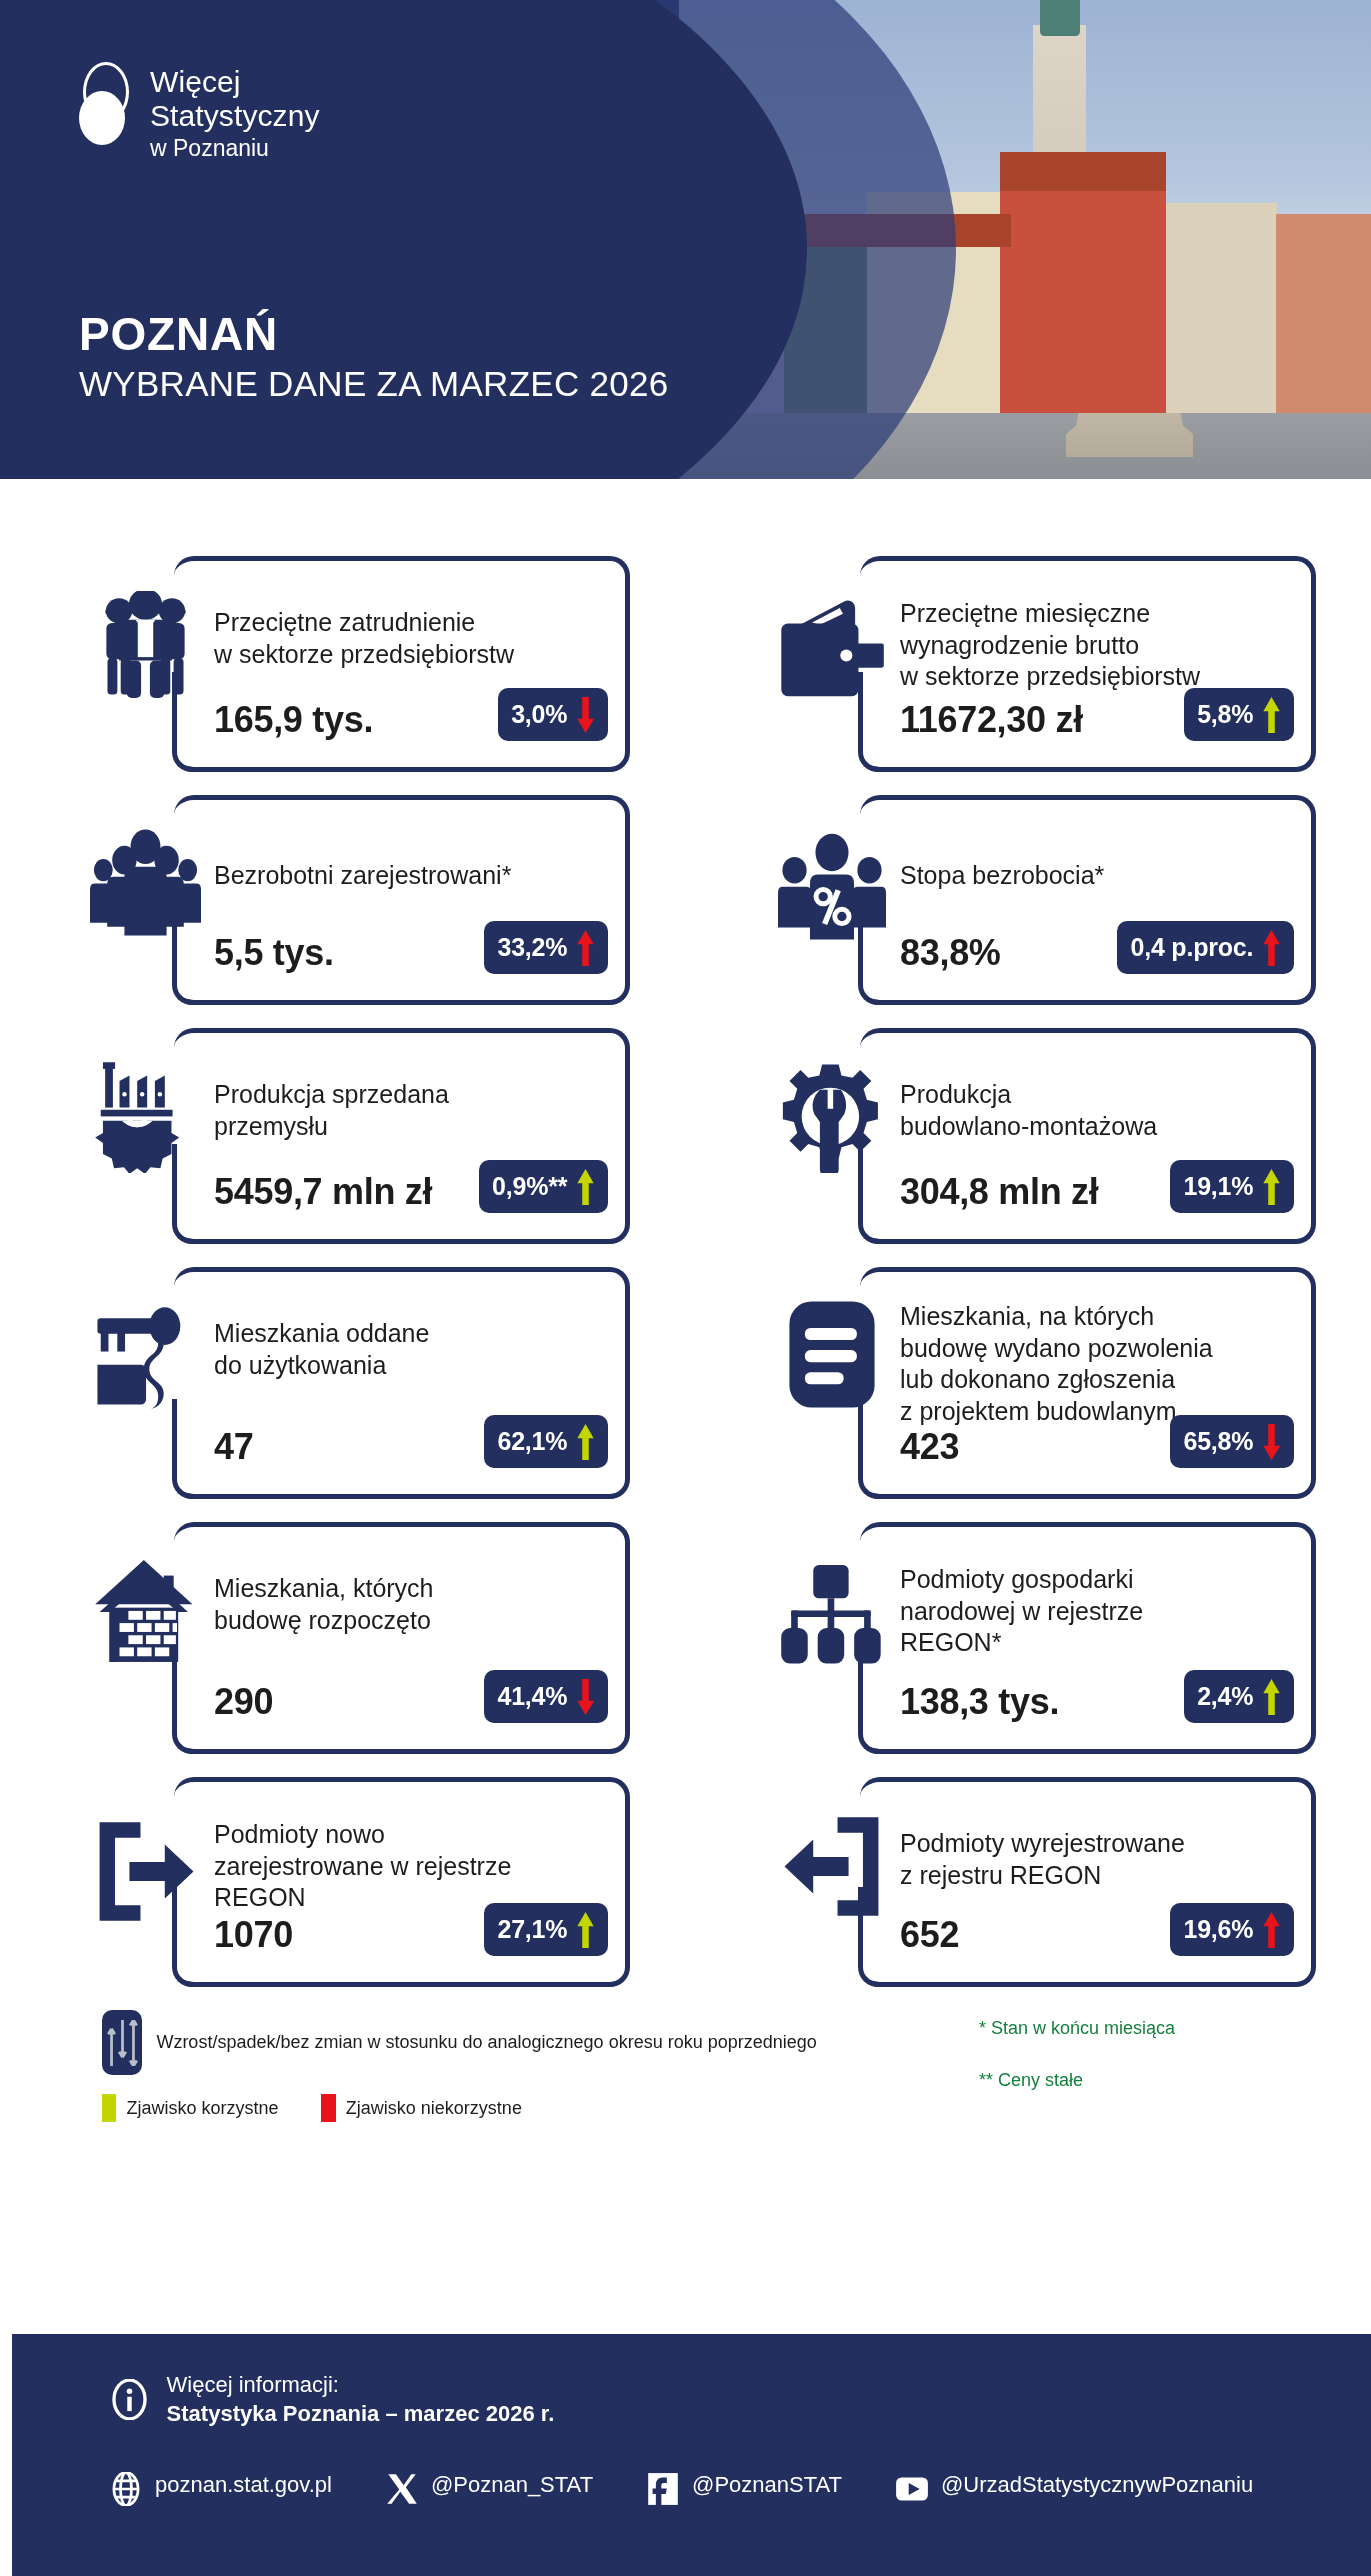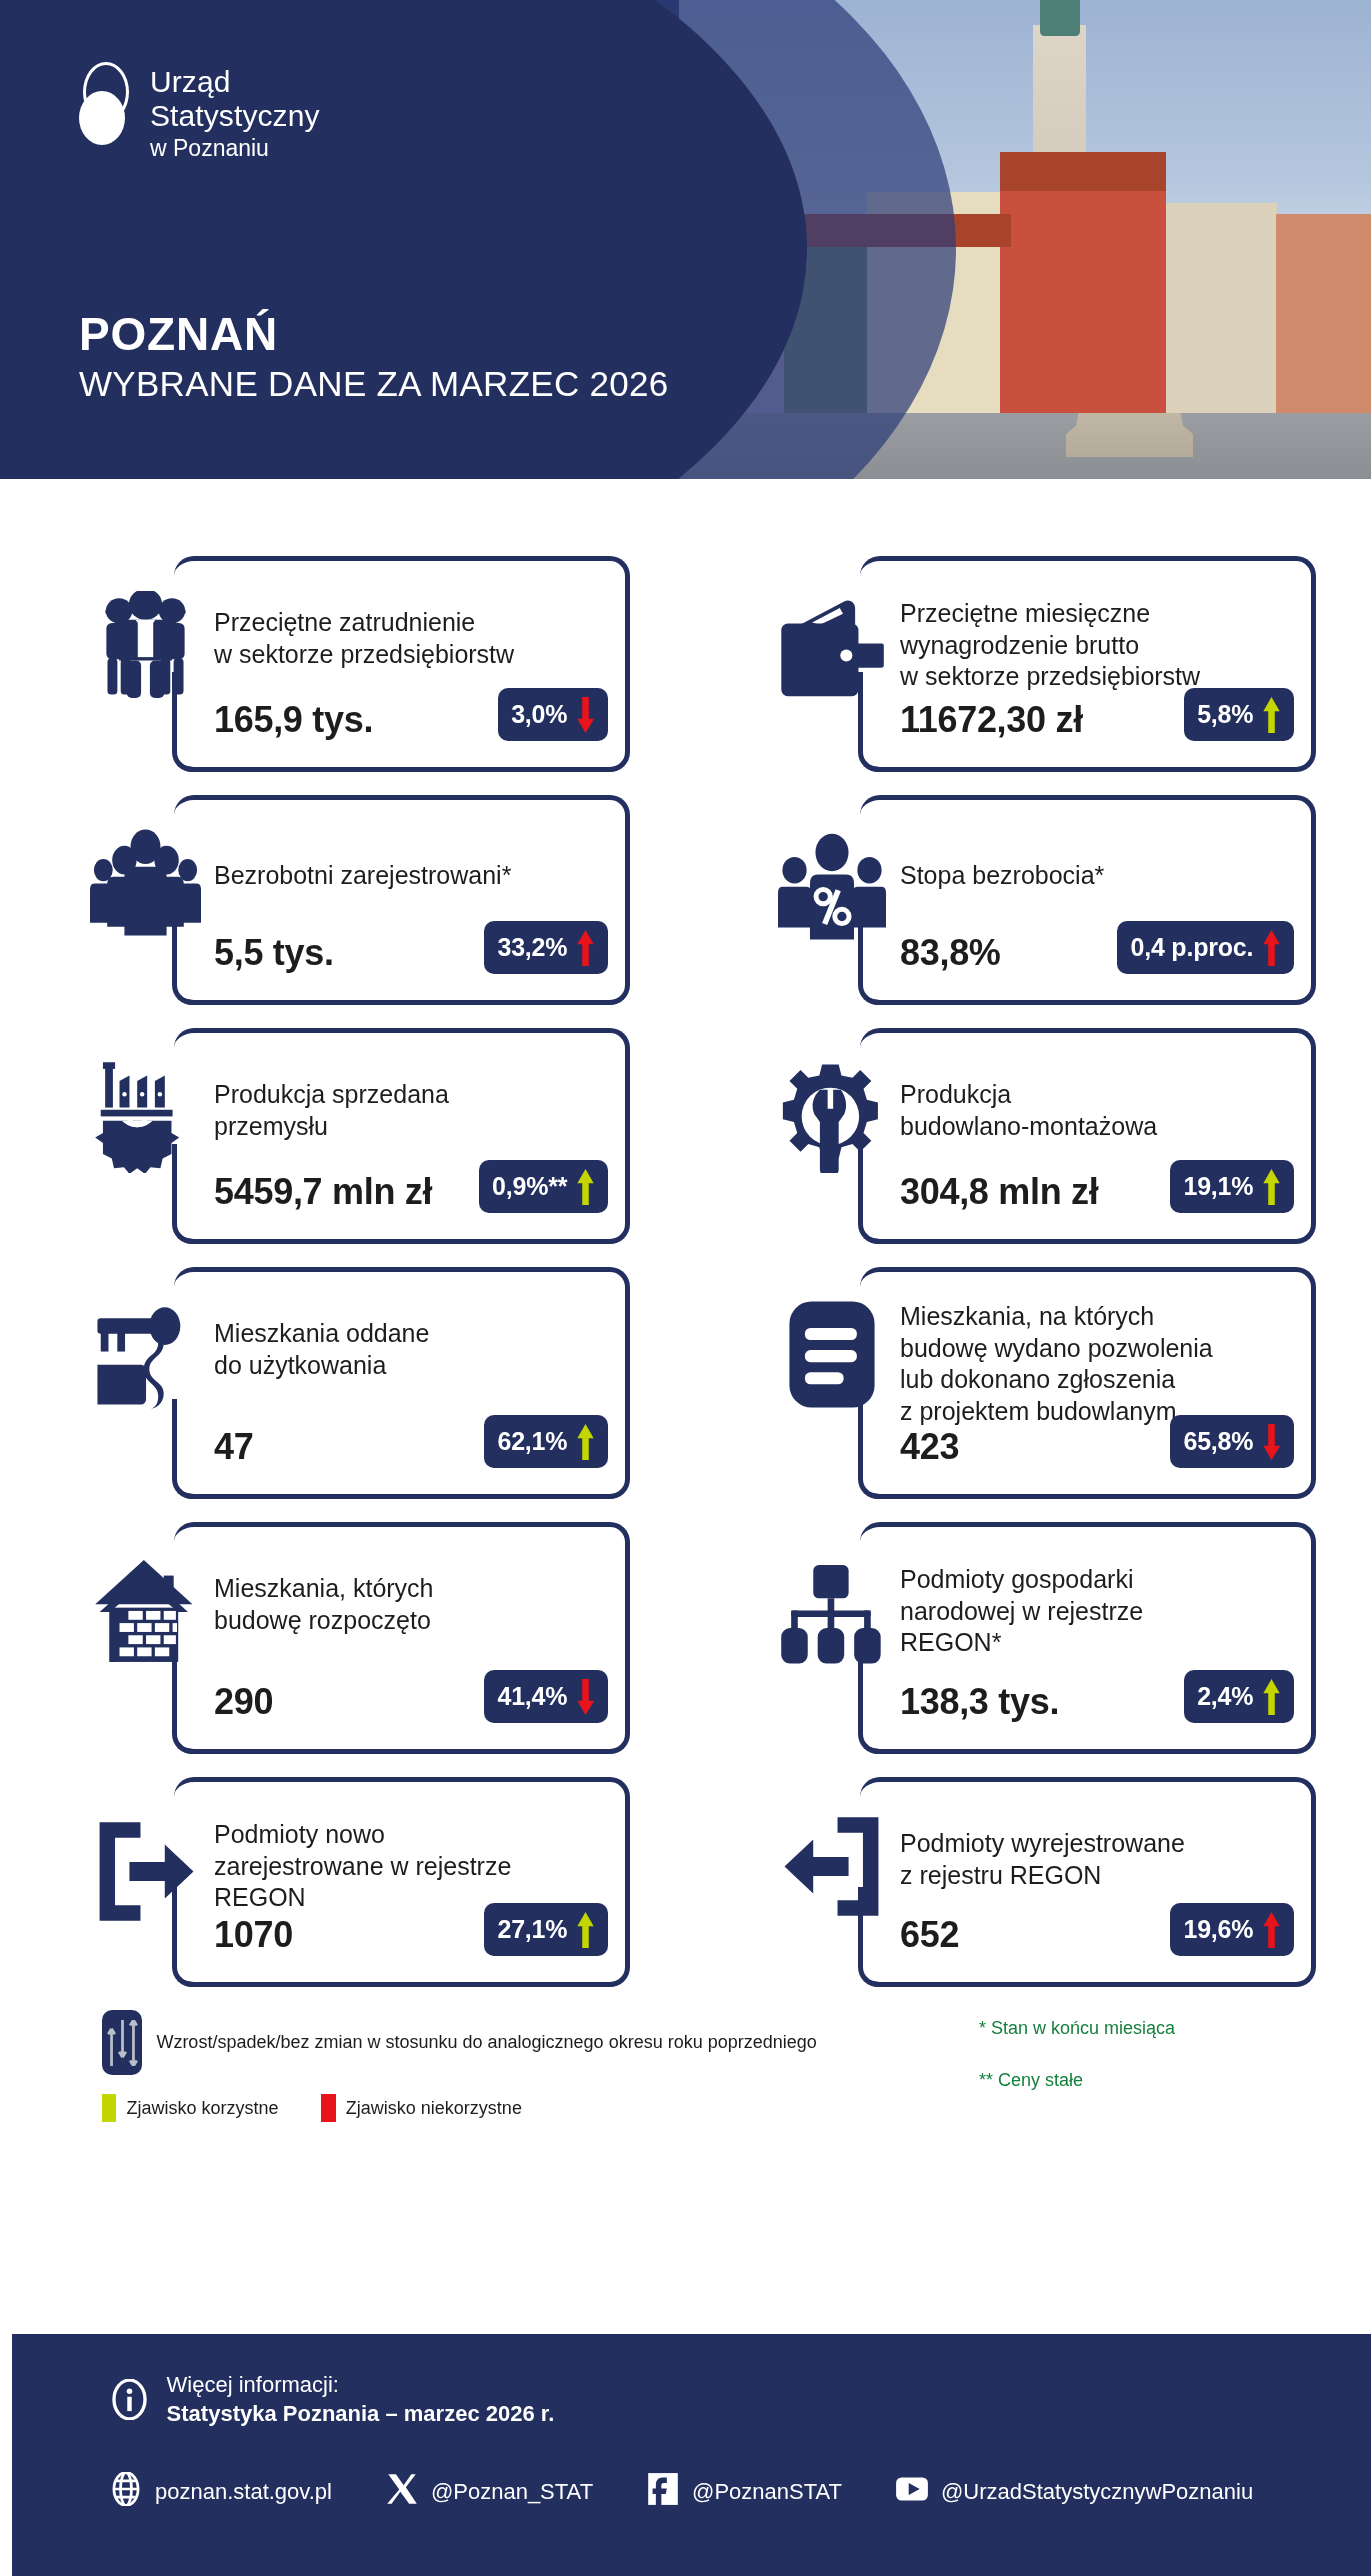--- a/index.html
+++ b/index.html
@@ -202,21 +202,21 @@
     display:flex; align-items:center; gap:16.6px;
   }
   .info-icon{width:41px;height:41px;flex:0 0 auto;}
   .footer-info-lines{line-height:1.32;}
   .fi-1{font-size:22px;color:#fff;}
   .fi-2{font-size:22px;color:#fff;font-weight:bold;}
   .footer-links{
     position:absolute; left:97px; top:138px;
     display:flex; align-items:center;
   }
-  .flink{display:flex;align-items:center;gap:12px;margin-right:53px;}
+  .flink{display:flex;gap:12px;margin-right:53px;}
   .flink .fi{width:34px;height:34px;flex:0 0 auto;}
   .flink span{font-size:22px;color:#fff;}
 </style>
 </head>
 <body>
 
 <div class="header">
   <div class="header-photo">
     <div class="photo-sky"></div>
     <div class="tower"></div>
@@ -234,21 +234,21 @@
   <div class="curve-light"></div>
   <div class="curve-dark"></div>
 
   <div class="header-content">
     <div class="logo">
       <div class="logo-mark">
         <div class="logo-ring"></div>
         <div class="logo-ball"></div>
       </div>
       <div class="logo-text">
-        <div class="logo-l1">Urząd Statystyczny</div>
+        <div class="logo-l1">Więcej Statystyczny</div>
         <div class="logo-l2">w Poznaniu</div>
       </div>
     </div>
     <div class="title-block">
       <div class="title-main">POZNAŃ</div>
       <div class="title-sub">WYBRANE DANE ZA MARZEC 2026</div>
     </div>
   </div>
 </div>
 

